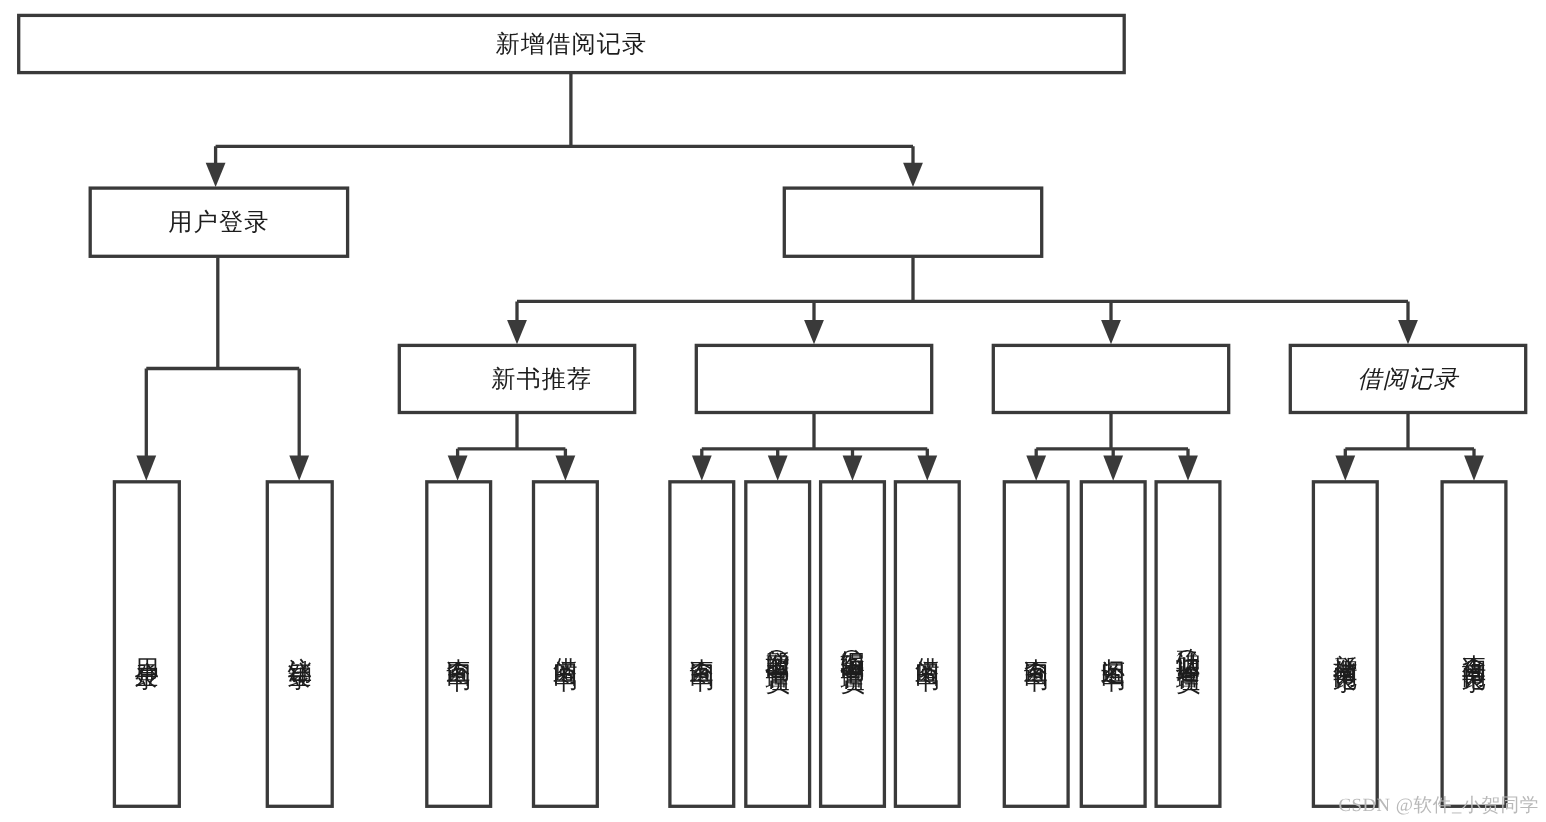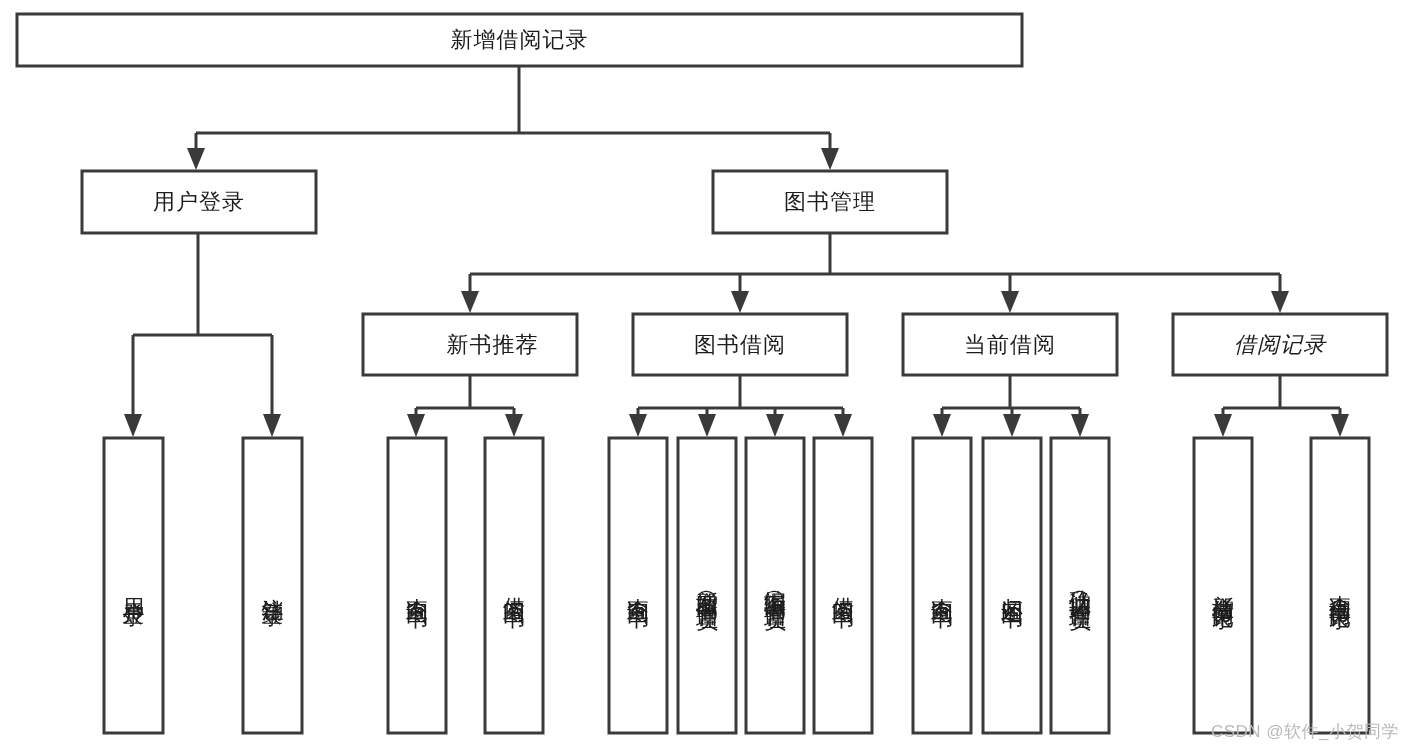--- a/index.html
+++ b/index.html
@@ -14,21 +14,21 @@
          writing-mode:vertical-rl;text-orientation:upright;
          font-size:22px;color:#1d1d1d;letter-spacing:3px;line-height:1;
          font-family:"Liberation Sans","DejaVu Sans",sans-serif;
          pointer-events:none;}
   .htext{position:absolute;display:flex;align-items:center;justify-content:center;
          font-size:22px;color:#1d1d1d;letter-spacing:1px;
          font-family:"Liberation Sans","DejaVu Sans",sans-serif;
          pointer-events:none;}
   #watermark{position:absolute;right:6px;bottom:4px;font-size:17px;
              color:#b9b9b9;letter-spacing:0.5px;
-             font-family:Liberation Sans, sans-serif;
+             font-family:Liberation Serif, serif;
              white-space:nowrap;}
 </style>
 </head>
 <body>
 
 <div id="diagram-root">
 
   <svg id="tree" viewBox="0 0 1405 747">
 
     <g>
@@ -102,25 +102,22 @@
     <rect class="nodebox" x="913" y="438" width="58" height="295"></rect>
     <rect class="nodebox" x="983" y="438" width="58" height="295"></rect>
     <rect class="nodebox" x="1051" y="438" width="58" height="295"></rect>
     <rect class="nodebox" x="1194" y="438" width="58" height="295"></rect>
     <rect class="nodebox" x="1311" y="438" width="58" height="295"></rect>
   </svg>
 
   <div class="htext" style="left:17px;top:14px;width:1005px;height:52px;">新增借阅记录</div>
 
   <div class="htext" style="left:82px;top:171px;width:234px;height:62px;">用户登录</div>
-  <div class="htext" style="left:713px;top:171px;width:234px;height:62px;">图书管理</div>
 
   <div class="htext" style="left:363px;top:314px;width:259px;height:61px;">新书推荐</div>
-  <div class="htext" style="left:633px;top:314px;width:214px;height:61px;">图书借阅</div>
-  <div class="htext" style="left:903px;top:314px;width:214px;height:61px;">当前借阅</div>
   <div class="htext" style="left:1173px;top:314px;width:214px;height:61px;font-style:italic;">借阅记录</div>
 
   <div class="vtext" style="left:104px;top:438px;width:59px;height:295px;">用户登录</div>
   <div class="vtext" style="left:243px;top:438px;width:59px;height:295px;">注销登录</div>
   <div class="vtext" style="left:388px;top:438px;width:58px;height:295px;">查询图书</div>
   <div class="vtext" style="left:485px;top:438px;width:58px;height:295px;">借阅图书</div>
   <div class="vtext" style="left:609px;top:438px;width:58px;height:295px;">查询图书</div>
   <div class="vtext" style="left:678px;top:438px;width:58px;height:295px;">新增图书（管理员）</div>
   <div class="vtext" style="left:746px;top:438px;width:58px;height:295px;">编辑图书（管理员）</div>
   <div class="vtext" style="left:814px;top:438px;width:58px;height:295px;">借阅图书</div>

